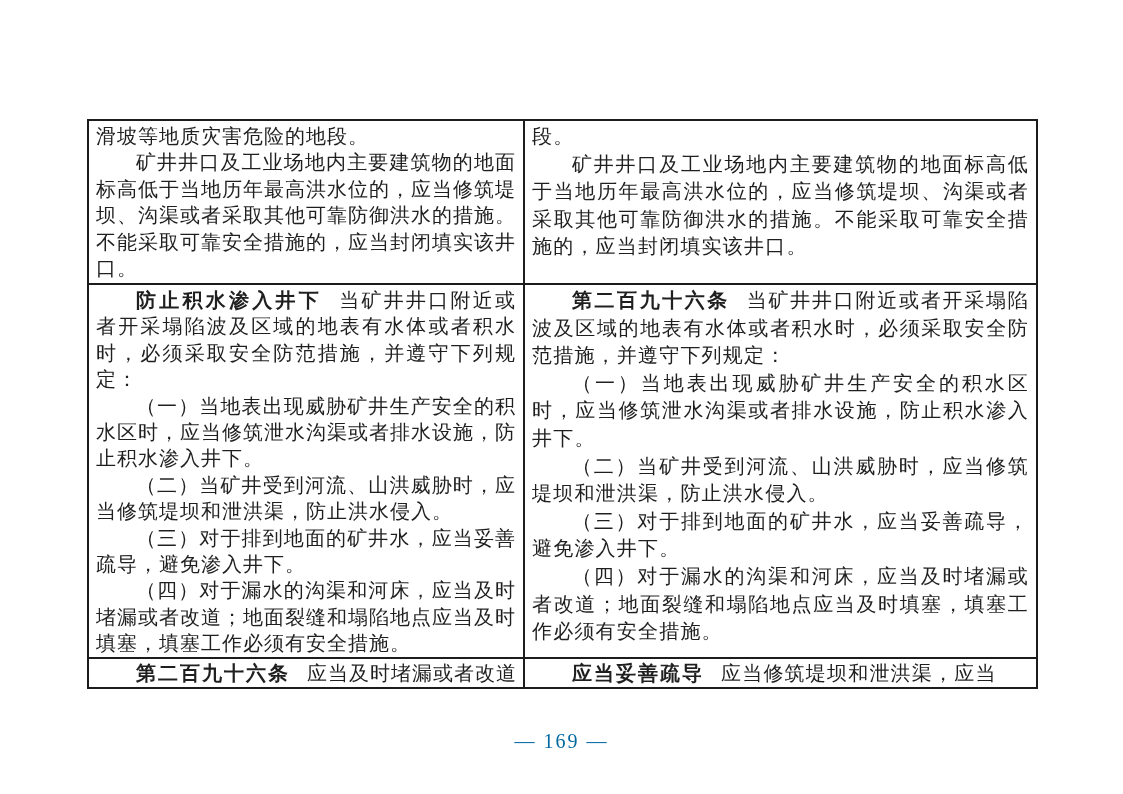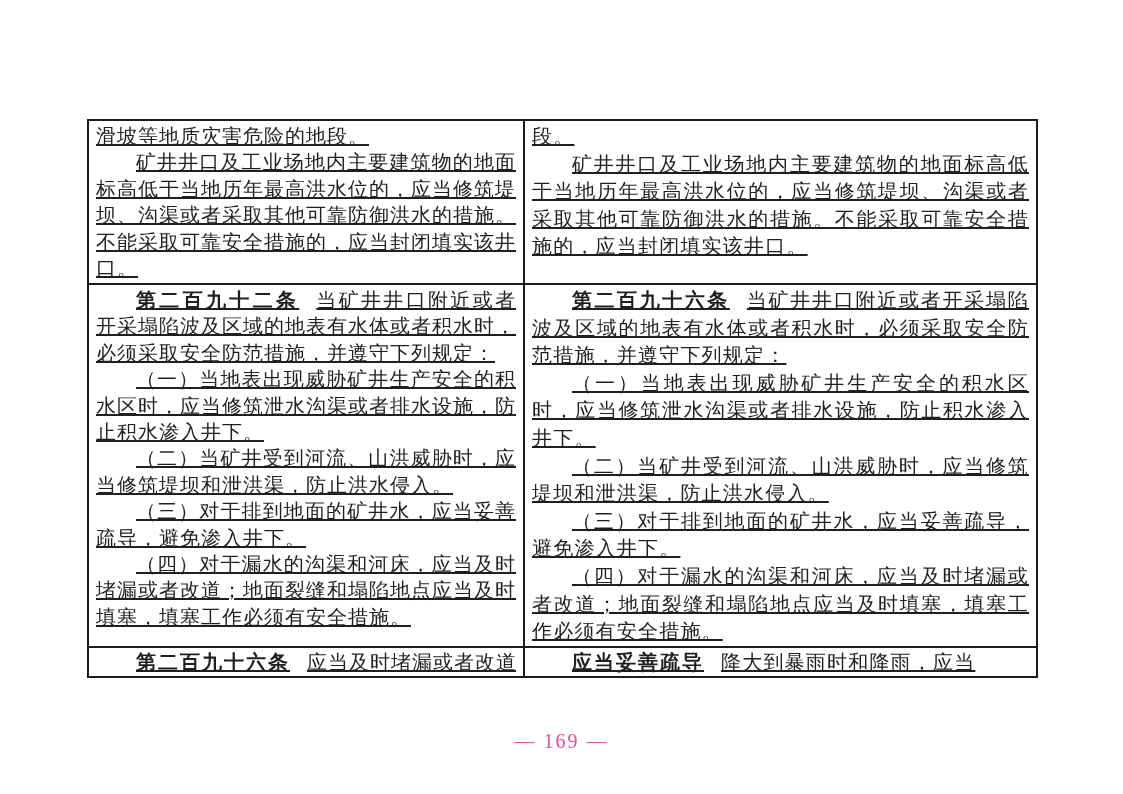--- a/index.html
+++ b/index.html
@@ -35,21 +35,20 @@
     font-size: 20px;
   }
   td.col-left  { line-height: 26.4px; letter-spacing: 1px; }
   td.col-right { line-height: 27.6px; letter-spacing: 1.2px; }
   tr.row1 { height: 164px; }
   tr.row2 { height: 342px; }
   tr.row3 { height: 30px; }
   p {
     margin: 0;
     text-align: justify;
-    text-decoration: underline;
   }
   p.indent { text-indent: 2em; }
   .art {
     font-family: "Liberation Sans", "DejaVu Sans", sans-serif;
     font-weight: 700;
     letter-spacing: 2px;
     margin-right: 0.85em;
   }
   tr.row3 p {
     white-space: nowrap;
@@ -58,21 +57,21 @@
     line-height: 25px;
   }
   .footer {
     position: absolute;
     left: 0;
     top: 730px;
     width: 1123px;
     text-align: center;
     font-size: 20px;
     letter-spacing: 2px;
-    color: #ec4899;
+    color: #0369a1;
   }
 </style>
 </head>
 <body>
 
 <div class="page">
 
   <table class="comparison">
     <colgroup>
       <col style="width:436px">
@@ -85,41 +84,41 @@
           <p class="indent">矿井井口及工业场地内主要建筑物的地面标高低于当地历年最高洪水位的，应当修筑堤坝、沟渠或者采取其他可靠防御洪水的措施。不能采取可靠安全措施的，应当封闭填实该井口。</p>
         </td>
         <td class="col-right">
           <p>段。</p>
           <p class="indent">矿井井口及工业场地内主要建筑物的地面标高低于当地历年最高洪水位的，应当修筑堤坝、沟渠或者采取其他可靠防御洪水的措施。不能采取可靠安全措施的，应当封闭填实该井口。</p>
         </td>
       </tr>
 
       <tr class="row2">
         <td class="col-left">
-          <p class="indent"><b class="art">第二百九十二条</b><span>当矿井井口附近或者开采塌陷波及区域的地表有水体或者积水时，必须采取安全防范措施，并遵守下列规定：</span></p>
+          <p class="indent"><b class="art">防止积水渗入井下</b><span>当矿井井口附近或者开采塌陷波及区域的地表有水体或者积水时，必须采取安全防范措施，并遵守下列规定：</span></p>
           <p class="indent">（一）当地表出现威胁矿井生产安全的积水区时，应当修筑泄水沟渠或者排水设施，防止积水渗入井下。</p>
           <p class="indent">（二）当矿井受到河流、山洪威胁时，应当修筑堤坝和泄洪渠，防止洪水侵入。</p>
           <p class="indent">（三）对于排到地面的矿井水，应当妥善疏导，避免渗入井下。</p>
           <p class="indent">（四）对于漏水的沟渠和河床，应当及时堵漏或者改道；地面裂缝和塌陷地点应当及时填塞，填塞工作必须有安全措施。</p>
         </td>
         <td class="col-right">
           <p class="indent"><b class="art">第二百九十六条</b><span>当矿井井口附近或者开采塌陷波及区域的地表有水体或者积水时，必须采取安全防范措施，并遵守下列规定：</span></p>
           <p class="indent">（一）当地表出现威胁矿井生产安全的积水区时，应当修筑泄水沟渠或者排水设施，防止积水渗入井下。</p>
           <p class="indent">（二）当矿井受到河流、山洪威胁时，应当修筑堤坝和泄洪渠，防止洪水侵入。</p>
           <p class="indent">（三）对于排到地面的矿井水，应当妥善疏导，避免渗入井下。</p>
           <p class="indent">（四）对于漏水的沟渠和河床，应当及时堵漏或者改道；地面裂缝和塌陷地点应当及时填塞，填塞工作必须有安全措施。</p>
         </td>
       </tr>
 
       <tr class="row3">
         <td class="col-left">
           <p class="indent"><b class="art">第二百九十六条</b><span>应当及时堵漏或者改道</span></p>
         </td>
         <td class="col-right">
-          <p class="indent"><b class="art">应当妥善疏导</b><span>降大到暴雨时和降雨，应当</span></p>
+          <p class="indent"><b class="art">应当妥善疏导</b><span>应当修筑堤坝和泄洪渠，应当</span></p>
         </td>
       </tr>
     </tbody>
   </table>
 
   <div class="footer">— 169 —</div>
 
 </div>
 
 </body></html>

